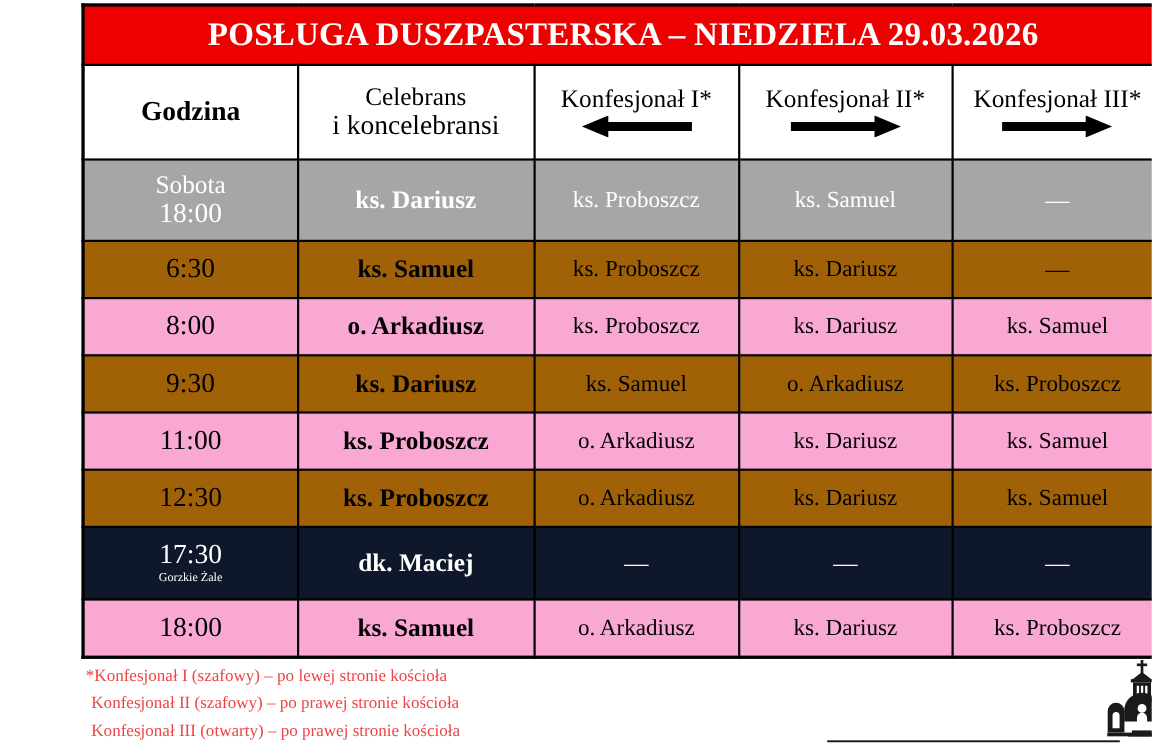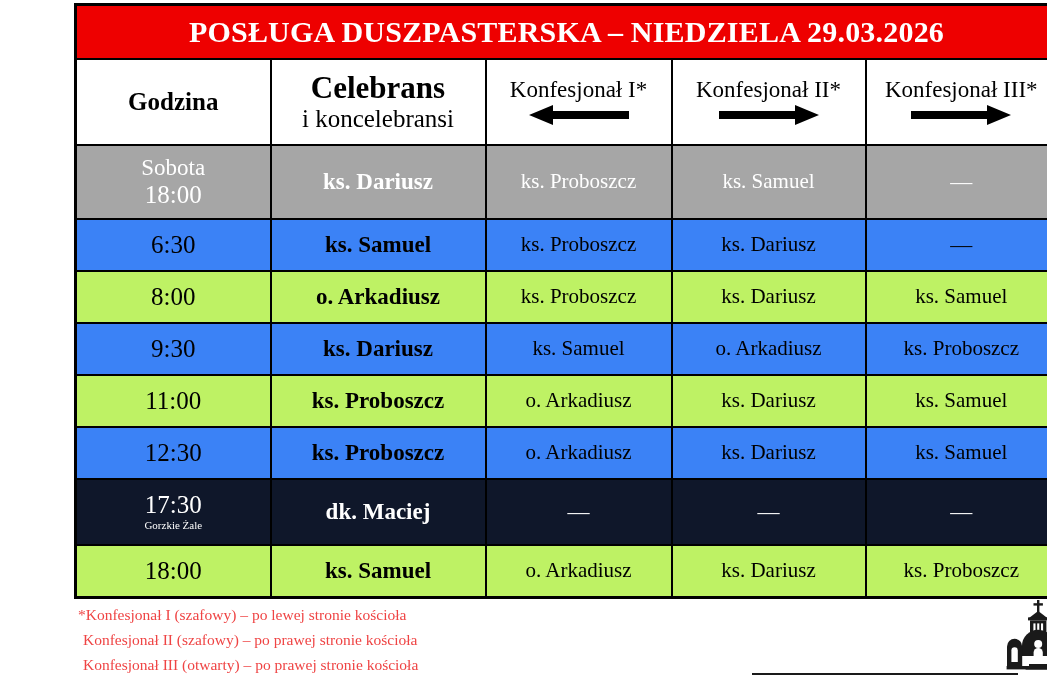--- a/index.html
+++ b/index.html
@@ -67,22 +67,22 @@
   .head-cell {
     background: #ffffff;
     height: 84px;
   }
   .head-plain {
     font-size: 25px;
     font-weight: bold;
     line-height: 1.15;
   }
   .head-celebrans-1 {
-    font-size: 31px;
-    font-weight: bold;
+    font-size: 23px;
+    font-weight: normal;
     line-height: 1.12;
   }
   .head-celebrans-2 {
     font-size: 25px;
     font-weight: normal;
     line-height: 1.12;
   }
   .head-konf {
     font-size: 23px;
     font-weight: normal;
@@ -90,22 +90,22 @@
     margin-bottom: 3px;
   }
   .arrow-wrap {
     display: block;
     height: 22px;
     line-height: 0;
   }
   .arrow-wrap svg { display: inline-block; vertical-align: middle; }
 
   
-  tr.r-white  td { background: #3b82f6; }
-  tr.r-light  td { background: #bef264; }
+  tr.r-white  td { background: #a16207; }
+  tr.r-light  td { background: #f9a8d4; }
   tr.r-gray   td { background: #a6a6a6; color: #ffffff; }
   tr.r-red    td { background: #0f172a; color: #ffffff; }
 
   tr.body-row td { height: 50px; }
   tr.r-gray td   { height: 72px; }
   tr.r-red td    { height: 64px; }
 
   .time-main {
     font-size: 25px;
     font-weight: normal;

